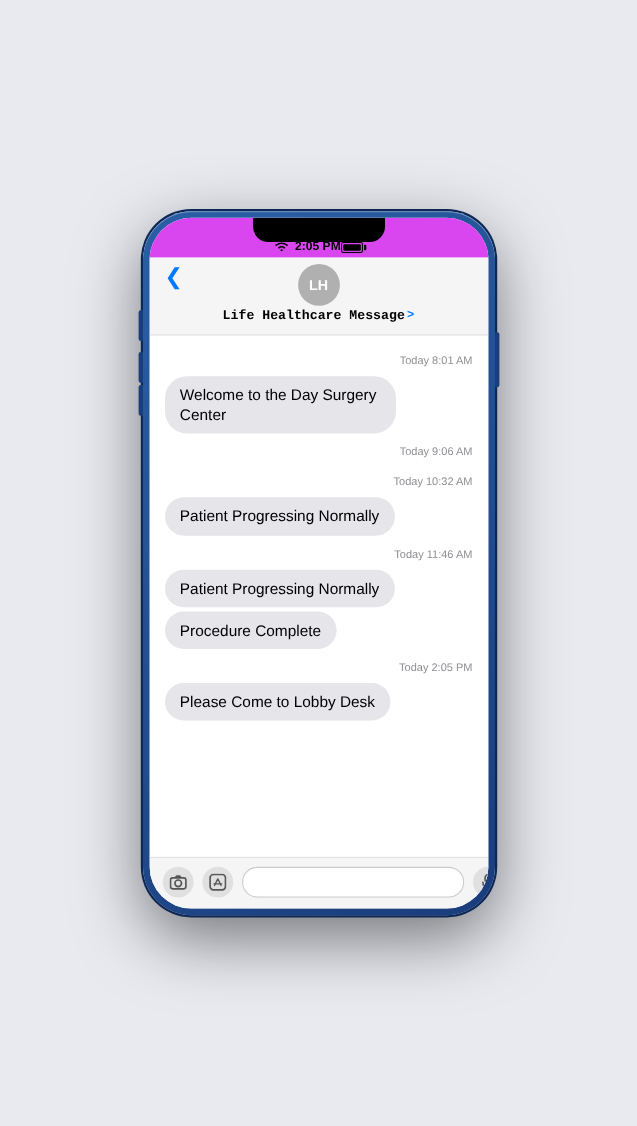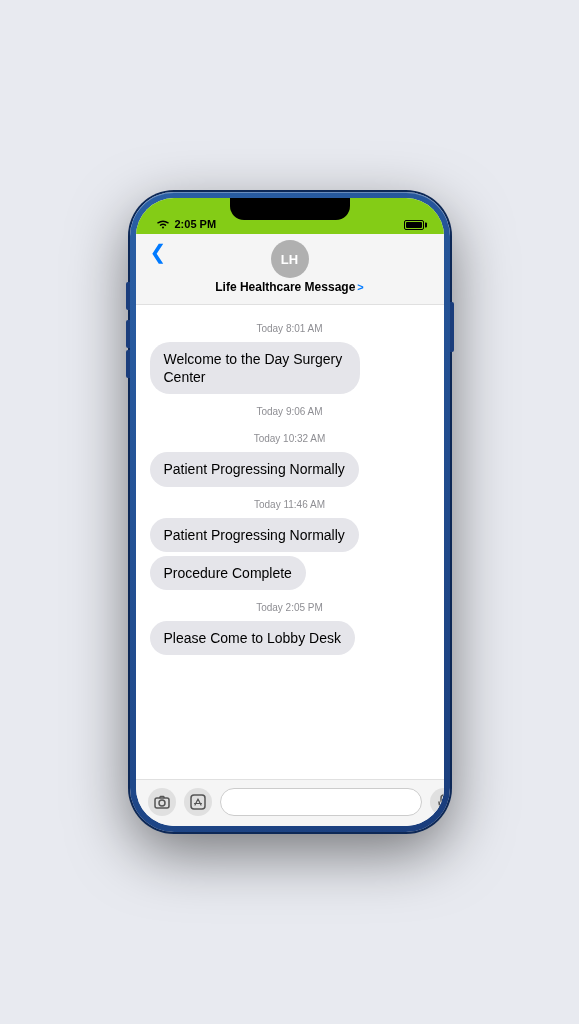--- a/index.html
+++ b/index.html
@@ -69,24 +69,24 @@
       width: 120px;
       height: 22px;
       background: #000;
       border-radius: 0 0 14px 14px;
       z-index: 10;
     }
 
     
     .status-bar {
       height: 36px;
-      background: #84cc16;
+      background: #d946ef;
       display: flex;
       align-items: flex-end;
-      justify-content: space-between;
+      justify-content: center;
       padding: 0 20px 4px 20px;
       flex-shrink: 0;
       position: relative;
       z-index: 5;
     }
 
     .status-time {
       font-size: 11px;
       font-weight: 600;
       color: #000;
@@ -166,36 +166,38 @@
       margin-bottom: 2px;
     }
 
     .header-name {
       font-size: 12px;
       font-weight: 600;
       color: #000;
       display: flex;
       align-items: center;
       gap: 2px;
+      font-family: Liberation Mono, monospace;
     }
 
     .header-name .chevron {
       color: #007aff;
       font-size: 11px;
     }
 
     
     .messages-area {
       flex: 1;
       overflow-y: auto;
       padding: 10px 14px;
       background: #fff;
       display: flex;
       flex-direction: column;
       gap: 4px;
+      align-items: flex-end;
     }
 
     .timestamp {
       text-align: center;
       font-size: 10px;
       color: #8e8e93;
       margin: 8px 0 4px;
     }
 
     .message-bubble {

